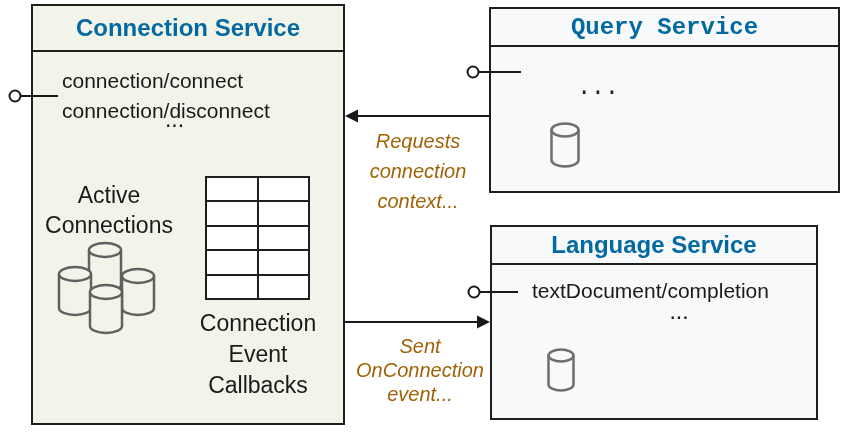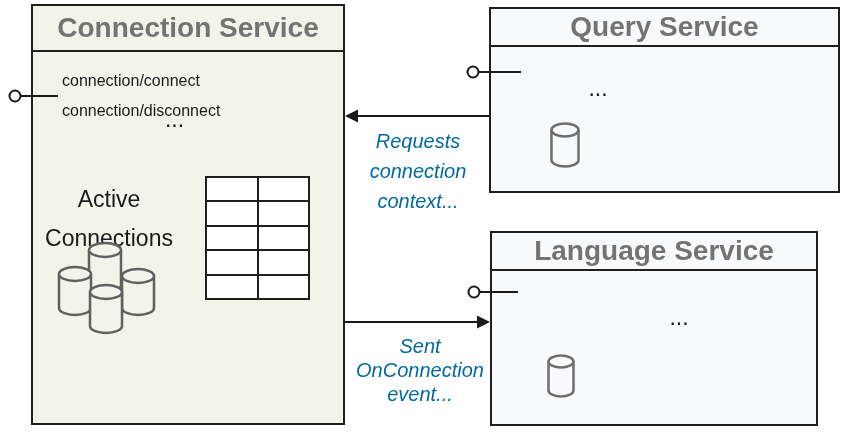--- a/index.html
+++ b/index.html
@@ -6,37 +6,37 @@
   #stage {
     position:relative; width:846px; height:436px;
     background:#ffffff; overflow:hidden;
     font-family:"Liberation Sans", sans-serif;
     color:#1a1a1a;
   }
   .box { position:absolute; box-sizing:border-box; border:2px solid #1f1f1f; }
   .box-header {
     box-sizing:border-box; border-bottom:2px solid #1f1f1f;
     display:flex; align-items:center; justify-content:center;
-    font-weight:bold; font-size:28px; color:#737373;
+    font-weight:bold; font-size:24px; color:#0369a1;
   }
   .conn-box  { left:31px;  top:4px;   width:314px; height:421px; background:#f2f4ea; }
   .conn-box .box-header { height:46px; }
-  .query-box { left:489px; top:7px;   width:351px; height:186px; background:#f8f9fb; }
+  .query-box { left:489px; top:7px;   width:351px; height:186px; background:#f8f9fb;font-family:Liberation Mono, monospace; }
   .query-box .box-header { height:38px; }
-  .lang-box  { left:490px; top:231px; width:328px; height:195px; background:#f8f9fb; }
+  .lang-box  { left:490px; top:225px; width:328px; height:195px; background:#f8f9fb; }
   .lang-box .box-header { height:38px; }
 
   .abs { position:absolute; }
-  .body-text { font-size:16px; line-height:30px; white-space:nowrap; }
+  .body-text { font-size:21px; line-height:30px; white-space:nowrap; }
   .wrap-center { text-align:center; white-space:normal; }
   .ellipsis { font-size:23px; line-height:30px; text-align:center; }
 
   .conn-methods      { left:29px;  top:60px; }
   .conn-ellipsis     { left:29px;  top:98px;  width:225px; }
-  .active-label      { left:8px;   top:174px; width:136px; font-size:23px; line-height:39px; }
+  .active-label      { left:8px;   top:174px; width:136px; font-size:23px; line-height:30px; }
   .cluster-icon      { left:22px;  top:234px; }
   .callback-grid     {
     left:172px; top:170px; width:105px; height:124px;
     display:grid; gap:2px; background:#1f1f1f;
     border:2px solid #1f1f1f; box-sizing:border-box;
   }
   .grid-cell { background:#ffffff; }
   .callback-label    { left:158px; top:302px; width:134px; font-size:23px; line-height:31px; }
 
   .query-method      { left:41px;  top:47px; }
@@ -44,21 +44,21 @@
   .query-cyl         { left:57px;  top:113px; }
   .query-cache-label { left:98px;  top:120px; font-size:23px; line-height:30px; white-space:nowrap; }
 
   .lang-method       { left:40px;  top:49px; }
   .lang-ellipsis     { left:40px;  top:69px;  width:294px; }
   .lang-cyl          { left:53px;  top:121px; }
   .lang-provider-label { left:90px; top:109px; width:240px; font-size:23px; line-height:31px; }
 
   .arrow-label {
     position:absolute; font-style:italic; font-size:20px;
-    text-align:center; color:#0369a1;
+    text-align:center; color:#a16207;
   }
   .requests-label { left:351px; top:126px; width:134px; line-height:30px; }
   .sent-label     { left:349px; top:334px; width:142px; line-height:24px; }
 
   svg { display:block; }
   #connector-layer { position:absolute; left:0; top:0; pointer-events:none; }
 </style>
 </head>
 <body>
 
@@ -97,33 +97,35 @@
         <div class="grid-cell"></div>
         <div class="grid-cell"></div>
         <div class="grid-cell"></div>
         <div class="grid-cell"></div>
         <div class="grid-cell"></div>
         <div class="grid-cell"></div>
         <div class="grid-cell"></div>
         <div class="grid-cell"></div>
         <div class="grid-cell"></div>
       </div>
+    <div class="abs wrap-center callback-label">Connection Event Callbacks</div>
   </div>
 
   <div class="box query-box">
     <div class="box-header">Query Service</div>
     <div class="abs ellipsis query-ellipsis">...</div>
     <svg class="abs query-cyl" width="34" height="48" viewBox="0 0 34 48" fill="none" stroke="#6e6e6e" stroke-width="2.5">
       <path d="M3.5 8 V38 a13.5 6.5 0 0 0 27 0 V8"></path>
       <ellipse cx="17" cy="8" rx="13.5" ry="6.5"></ellipse>
     </svg>
   </div>
 
   <div class="box lang-box">
     <div class="box-header">Language Service</div>
+    <div class="abs body-text lang-method">textDocument/completion</div>
     <div class="abs ellipsis lang-ellipsis">...</div>
     <svg class="abs lang-cyl" width="32" height="46" viewBox="0 0 32 46" fill="none" stroke="#6e6e6e" stroke-width="2.5">
       <path d="M3.5 7.5 V36.5 a12.5 6 0 0 0 25 0 V7.5"></path>
       <ellipse cx="16" cy="7.5" rx="12.5" ry="6"></ellipse>
     </svg>
   </div>
 
   <svg id="connector-layer" width="846" height="436" viewBox="0 0 846 436">
     <g stroke="#1a1a1a" stroke-width="2">
       <line x1="20.5" y1="96" x2="58" y2="96"></line>

